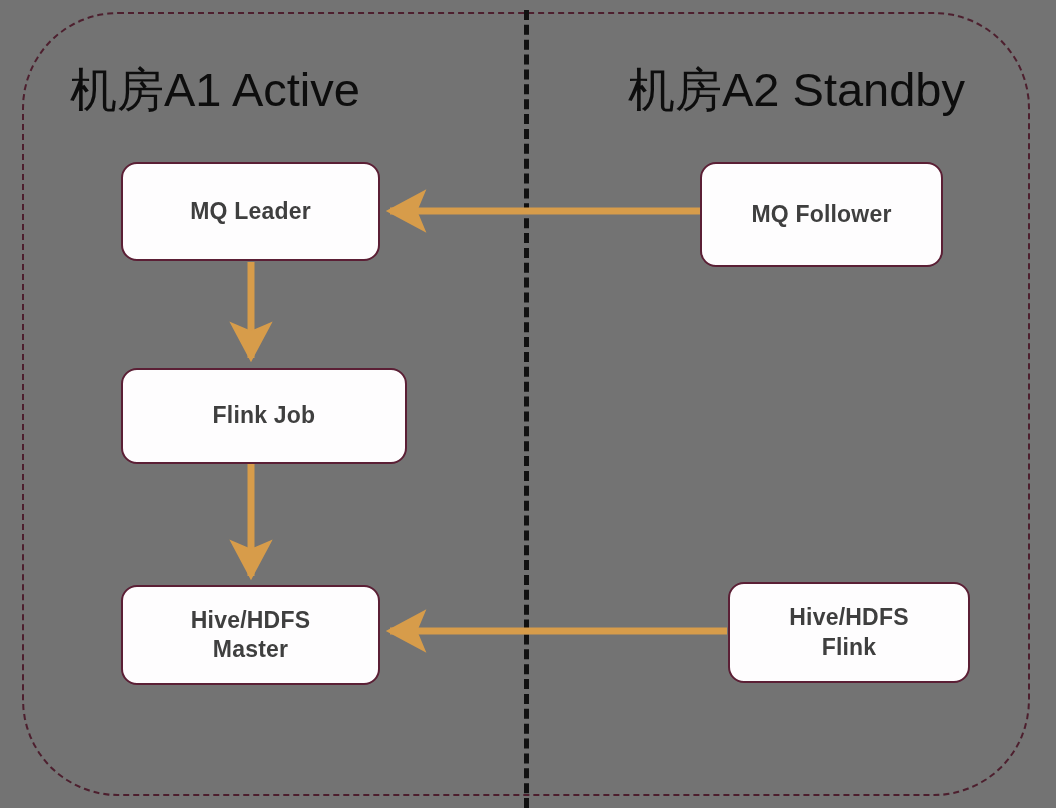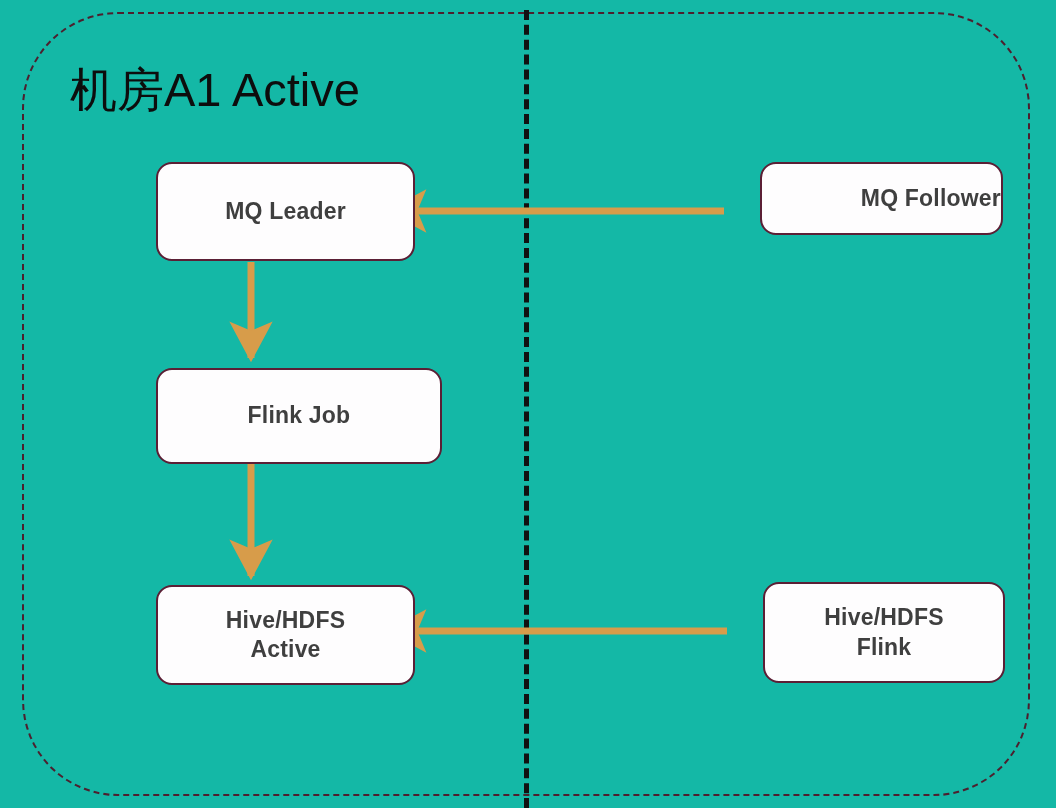--- a/index.html
+++ b/index.html
@@ -7,21 +7,21 @@
     padding: 0;
     background: #ffffff;
   }
   body {
     font-family: "Liberation Sans", "DejaVu Sans", sans-serif;
   }
   #canvas {
     position: relative;
     width: 1056px;
     height: 808px;
-    background: #14b8a6;
+    background: #737373;
     overflow: hidden;
   }
   
   .dc-container {
     position: absolute;
     left: 22px;
     top: 12px;
     width: 1008px;
     height: 784px;
     border: 2px dashed #4d1f2e;
@@ -61,26 +61,25 @@
     display: flex;
     align-items: center;
     justify-content: center;
     text-align: center;
     color: #3f3f3f;
     font-weight: bold;
     font-size: 23px;
     line-height: 1.28;
     letter-spacing: .2px;
     z-index: 3;
-    margin-left: 35px;
   }
   #node-mq-leader     { left: 121px; top: 162px; width: 259px; height: 99px; }
   #node-flink-job     { left: 121px; top: 368px; width: 286px; height: 96px; }
   #node-hdfs-master   { left: 121px; top: 585px; width: 259px; height: 100px; }
-  #node-mq-follower   { left: 725px; top: 162px; width: 243px; height: 73px; justify-content: flex-end; }
+  #node-mq-follower   { left: 700px; top: 162px; width: 243px; height: 105px; }
   #node-hdfs-slave    { left: 728px; top: 582px; width: 242px; height: 101px; }
 
   
   #arrows {
     position: absolute;
     left: 0; top: 0;
     width: 1056px;
     height: 808px;
     z-index: 2;
     pointer-events: none;
@@ -89,20 +88,21 @@
 </head>
 <body>
 
 <div id="canvas">
 
   <div class="dc-container"></div>
 
   <div class="divider"></div>
 
   <div class="zone-title left">机房A1 Active</div>
+  <div class="zone-title right">机房A2 Standby</div>
 
   <svg id="arrows" viewBox="0 0 1056 808" width="1056" height="808">
     <defs>
       <marker id="ah" markerWidth="7" markerHeight="7" refX="5.6" refY="3.5" orient="auto" markerUnits="strokeWidth">
         <path d="M0.4,0.4 L6.2,3.5 L0.4,6.6 L1.7,3.5 Z" fill="#d79c4a"></path>
       </marker>
     </defs>
 
     <line x1="724" y1="211" x2="390" y2="211" stroke="#d79c4a" stroke-width="7" marker-end="url(#ah)"></line>
 
@@ -117,21 +117,21 @@
     <span>MQ Leader</span>
   </div>
 
   <div class="node" id="node-flink-job">
     <span>Flink Job</span>
   </div>
 
   <div class="node" id="node-hdfs-master">
     <span>
       <span>Hive/HDFS</span><br>
-      <span>Active</span>
+      <span>Master</span>
     </span>
   </div>
 
   <div class="node" id="node-mq-follower">
     <span>MQ Follower</span>
   </div>
 
   <div class="node" id="node-hdfs-slave">
     <span>
       <span>Hive/HDFS</span><br>

